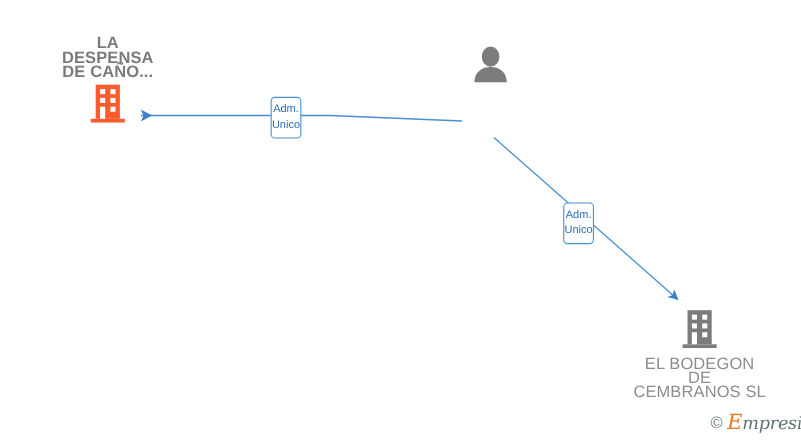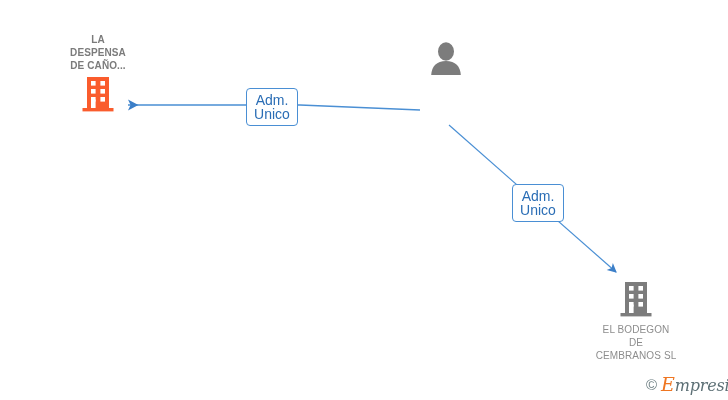--- a/index.html
+++ b/index.html
@@ -25,21 +25,21 @@
     height: 400px;
   }
 
   
   .node {
     position: absolute;
     text-align: center;
   }
 
   .node-label {
-    font-size: 10px;
+    font-size: 15px;
     line-height: 13px;
     letter-spacing: 0.1px;
     white-space: pre-line;
   }
   .label-company-primary {
     color: #7b7b7b;
     font-weight: bold;
   }
   .label-person {
     color: #8d8d8d;
@@ -75,25 +75,25 @@
   #company-b .label-company-secondary { margin-top: 0; }
 
   
   .relation-chip {
     position: absolute;
     box-sizing: border-box;
     border: 1px solid #4a8fd4;
     border-radius: 4px;
     background: #ffffff;
     color: #2a6db5;
-    font-size: 14px;
+    font-size: 10px;
     line-height: 14px;
     text-align: center;
     padding: 4px 0 4px 0;
-    width: 52px;
+    width: 28px;
     white-space: pre-line;
   }
   #chip-a { left: 246px; top: 88px; }
   #chip-b { left: 512px; top: 184px; }
 
   
   #watermark {
     position: absolute;
     left: 646px;
     top: 375px;

